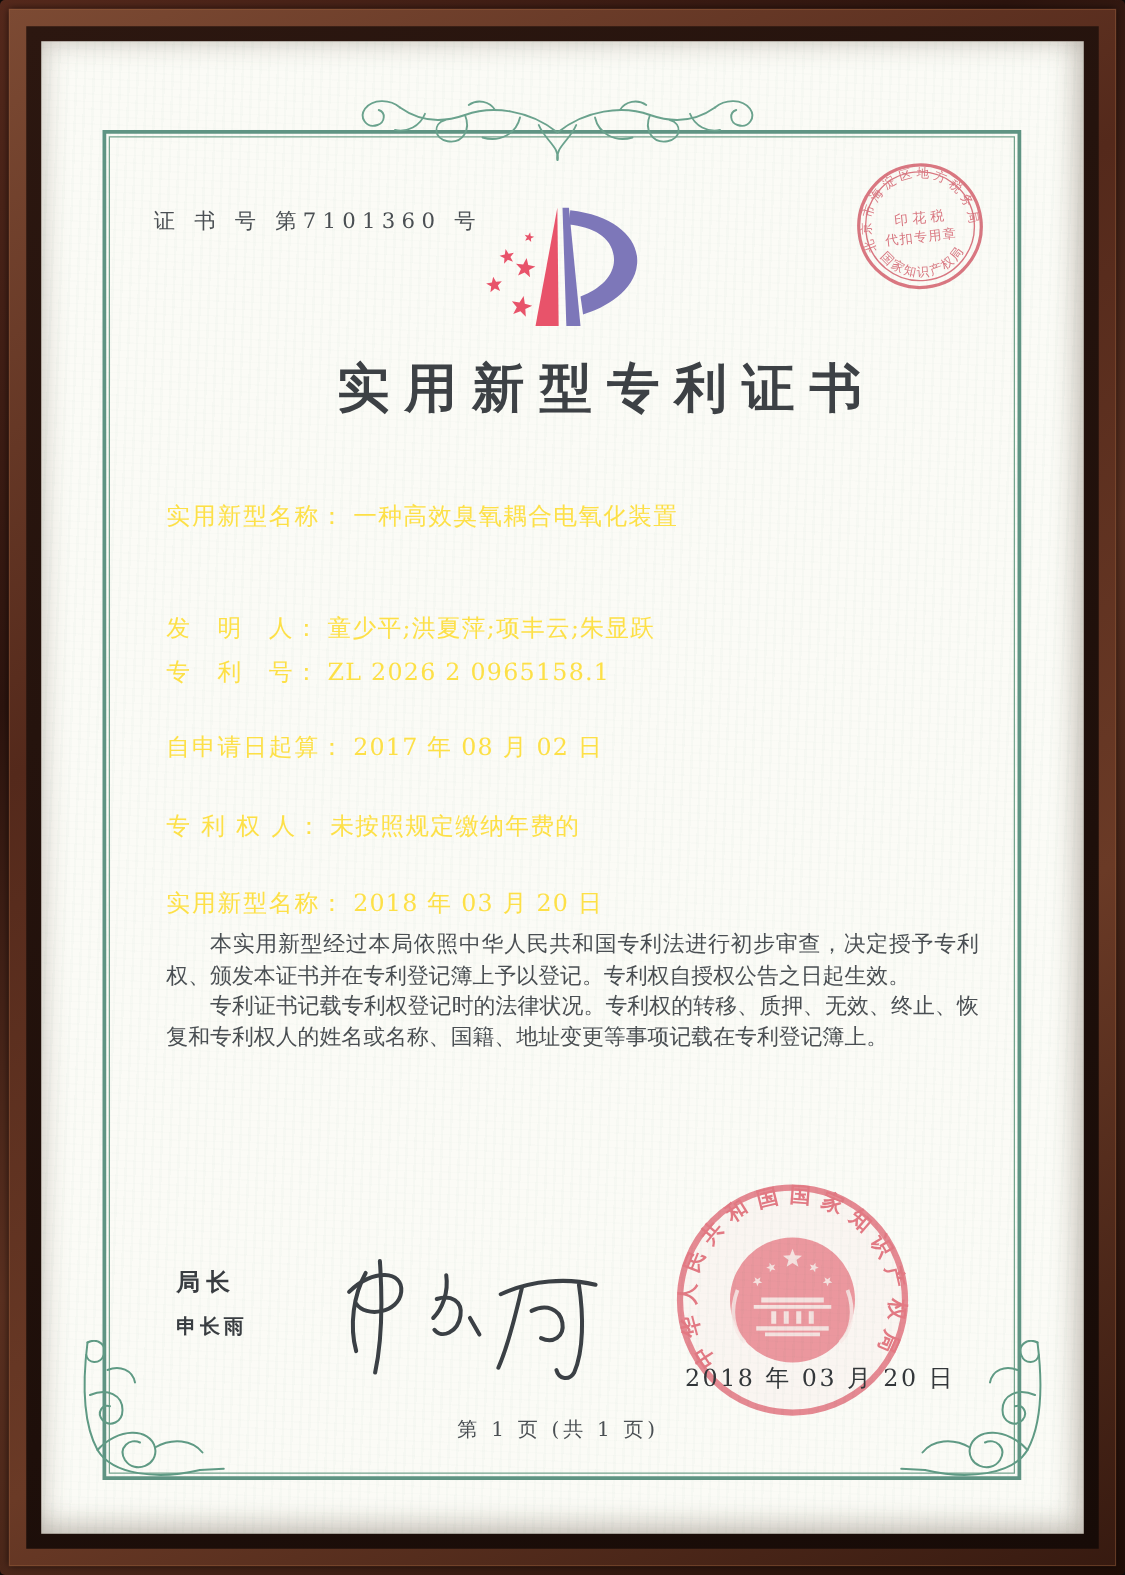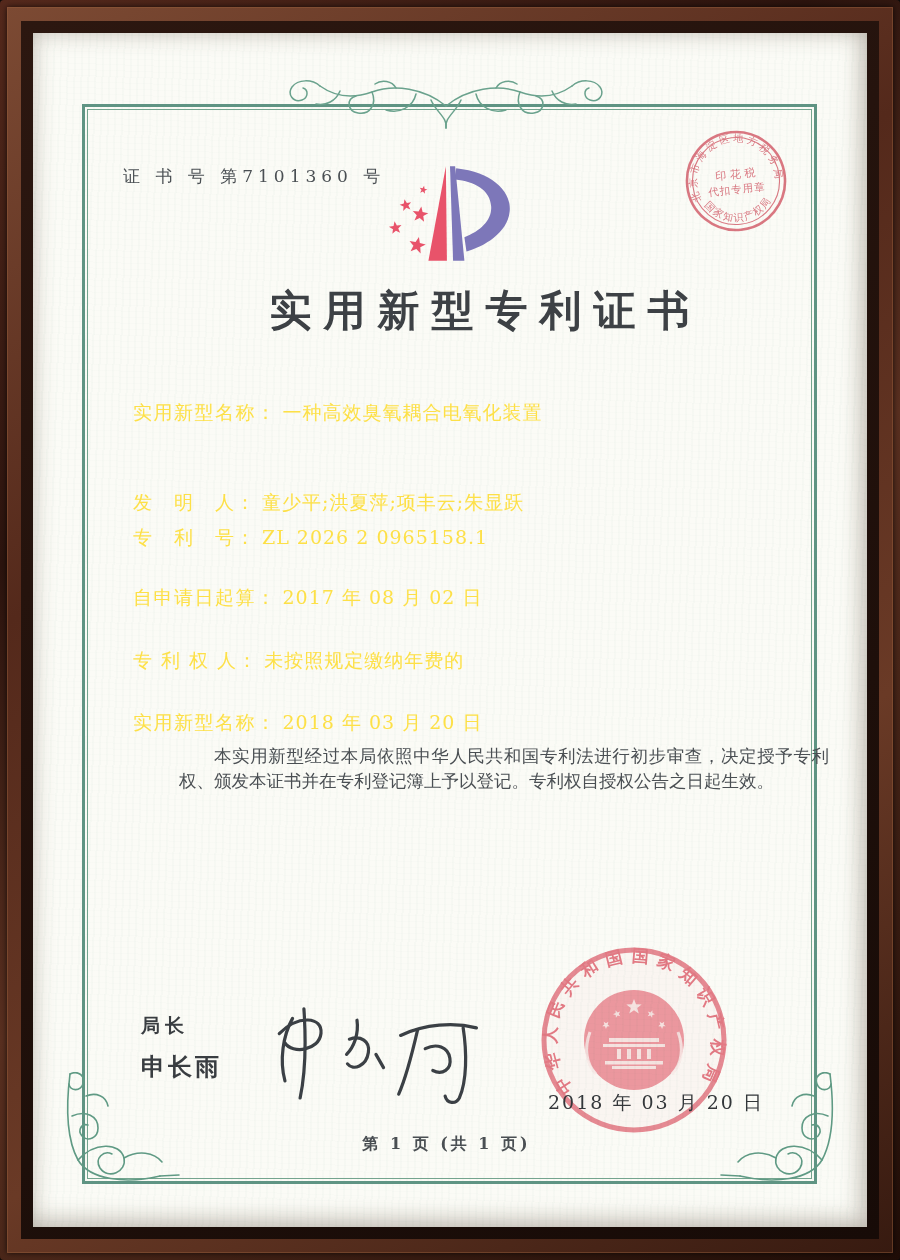--- a/index.html
+++ b/index.html
@@ -25,27 +25,27 @@
   .green-border::after { content:""; position:absolute; inset:2px; border:1px solid #74a48e; }
 
   
   .cert-no { left:123px; top:165px; font-size:17px; letter-spacing:5px; color:#4a4f53; }
   .title   { left:82px; width:729px; top:283px; text-align:center; font-size:42px; font-weight:700;
              letter-spacing:12px; text-indent:12px; color:#3d4145;padding-left:33px; }
   .field-row { left:133px; font-size:19px; color:#fde047; white-space:nowrap; }
   .field-label { letter-spacing:1.5px; }
   .field-value { margin-left:6px; letter-spacing:1px; }
   .body-text { left:133px; top:744px; width:650px; font-size:17.5px; line-height:24.5px;
-               color:#4a4f53; text-align:justify;margin-left:46px; }
+               color:#4a4f53; text-align:justify; }
   .body-text p { margin:0; text-indent:2em; }
   .signer-title { left:141px; top:1013px; font-size:19px; letter-spacing:5px; color:#393d41; font-weight:600;font-family:Liberation Mono, monospace; }
-  .signer-name  { left:141px; top:1051px; font-size:24px; letter-spacing:3px; color:#393d41; font-weight:600; }
+  .signer-name  { left:141px; top:1051px; font-size:16px; letter-spacing:3px; color:#393d41; font-weight:600; }
   .seal-date { left:548px; top:1090px; font-size:19px; letter-spacing:2px; color:#33373a; z-index:6; }
   .footer { left:82px; width:729px; top:1134px; text-align:center; font-size:16px;
-            letter-spacing:3px; color:#4a4f53;font-weight:bold; }
+            letter-spacing:3px; color:#4a4f53; }
 
   
   .ornament-top { left:276px; top:76px; width:340px; height:56px; }
   .flourish { width:125px; height:125px; top:1072px; }
   .flourish-left { left:56px; }
   .flourish-right { left:719px; transform:scaleX(-1); }
   .logo { left:378px; top:158px; width:144px; height:108px; }
   .tax-stamp { left:682px; top:127px; width:108px; height:108px; mix-blend-mode:multiply; opacity:.92; }
   .seal { left:538px; top:944px; width:192px; height:192px; mix-blend-mode:multiply; opacity:.93; z-index:5; }
   .signature { left:266px; top:997px; width:218px; height:110px; z-index:4; }
@@ -153,20 +153,21 @@
     <div class="abs field-row" style="top:648px">
       <span class="field-label">专 利 权 人：</span><span class="field-value">未按照规定缴纳年费的</span>
     </div>
     <div class="abs field-row" style="top:710px">
       <span class="field-label">实用新型名称：</span><span class="field-value">2018 年 03 月 20 日</span>
     </div>
   </div>
 
   <div class="abs body-text">
     <p>本实用新型经过本局依照中华人民共和国专利法进行初步审查，决定授予专利权、颁发本证书并在专利登记簿上予以登记。专利权自授权公告之日起生效。</p>
+    <p>专利证书记载专利权登记时的法律状况。专利权的转移、质押、无效、终止、恢复和专利权人的姓名或名称、国籍、地址变更等事项记载在专利登记簿上。</p>
   </div>
 
   <div class="abs signer-title">局长</div>
   <div class="abs signer-name">申长雨</div>
 
   <svg class="abs signature" viewBox="0 0 230 115">
     <g stroke="#3b4045" stroke-width="3.4" fill="none" stroke-linecap="round" stroke-linejoin="round">
       <path d="M28,22 C18,40 14,66 20,88"></path>
       <path d="M14,38 C34,18 60,20 58,38 C56,56 28,60 20,48"></path>
       <path d="M40,12 C42,42 42,78 36,106"></path>

